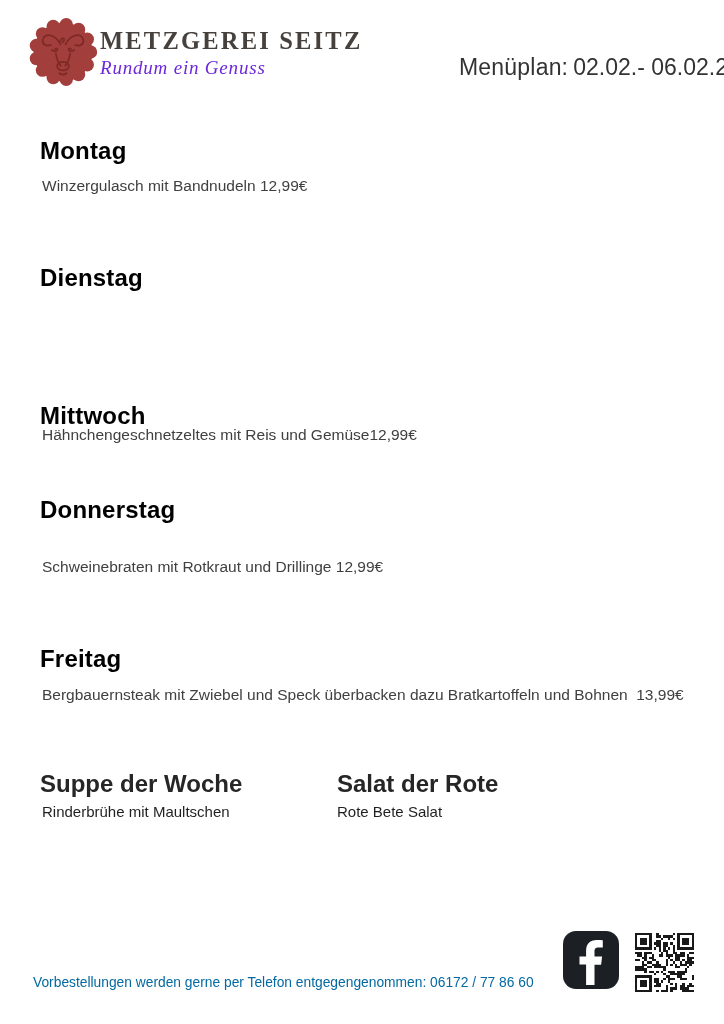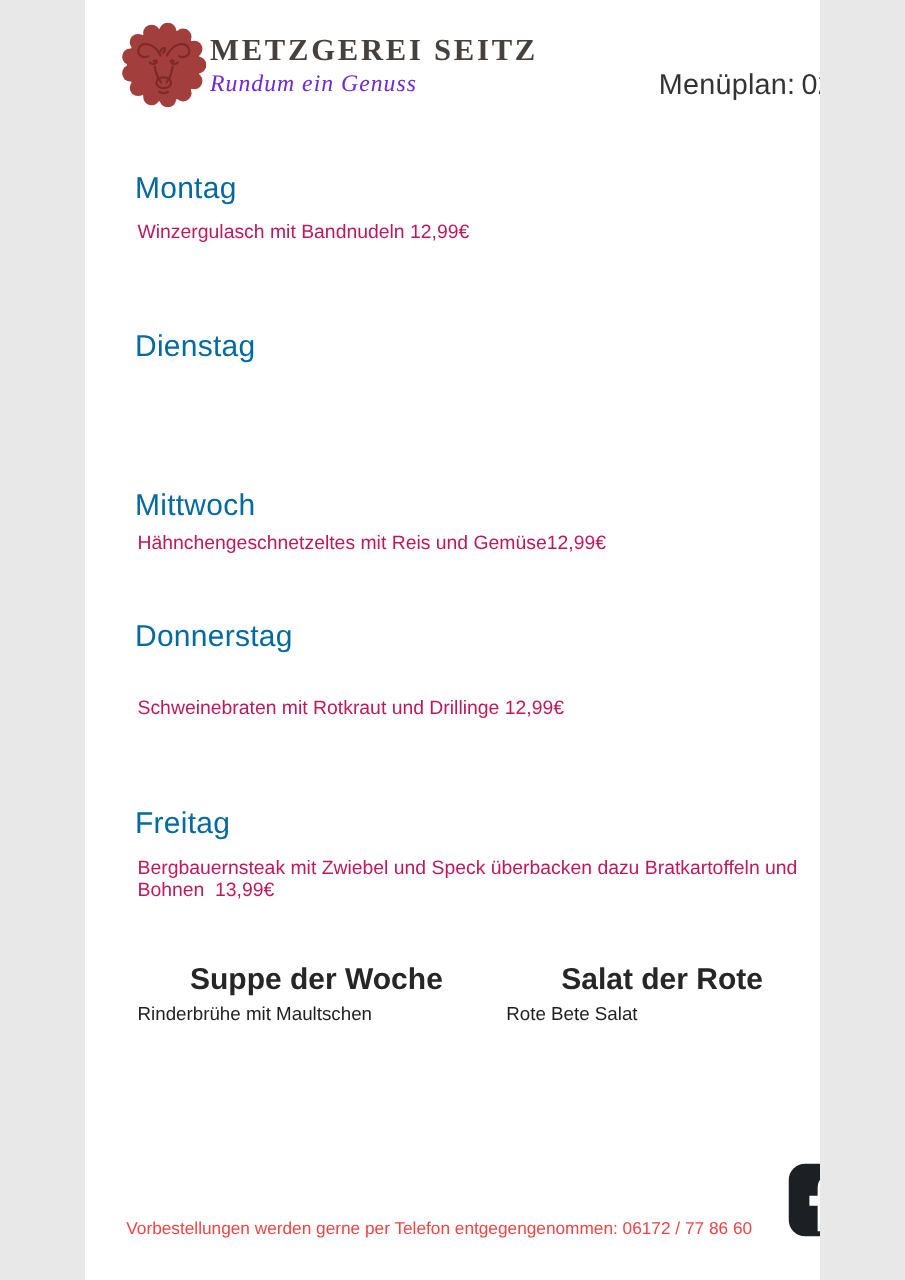--- a/index.html
+++ b/index.html
@@ -1,18 +1,18 @@
 <!DOCTYPE html>
 <html><head>
 <meta charset="utf-8">
 <style>
   html,body{margin:0;padding:0;background:#e8e8e8;}
   .page{
     position:relative;
-    width:588px;height:1024px;
+    width:724px;height:1024px;
     margin:0 auto;
     background:#ffffff;
     font-family:"Liberation Sans", sans-serif;
     overflow:hidden;
   }
   
   .seal{position:absolute;left:29px;top:18px;width:68px;height:68px;}
   .brand-text{position:absolute;left:100px;top:27px;}
   .brand-name{
     font-family:"Liberation Serif", serif;
@@ -25,48 +25,48 @@
     color:#6d28d9;margin-top:2px;white-space:nowrap;
   }
   .menuplan{
     position:absolute;left:459px;top:54px;
     font-size:23px;color:#333;white-space:nowrap;
   }
   .menuplan .label{letter-spacing:0.2px;margin-right:5px;}
   
   .day-heading{
     position:absolute;left:40px;
-    font-size:24px;font-weight:normal;color:#0369a1;
+    font-size:24px;font-weight:bold;color:#000000;
     letter-spacing:0.2px;white-space:nowrap;
   }
   .dish{
     position:absolute;left:42px;
-    font-size:15.5px;color:#be185d;
+    font-size:15.5px;color:#404040;
     white-space:pre-wrap;
   }
   .d0h{top:137px}.d0d{top:177px}
   .d1h{top:264px}.d1d{top:303px}
-  .d2h{top:391px}.d2d{top:426px}
+  .d2h{top:402px}.d2d{top:426px}
   .d3h{top:496px}.d3d{top:558px}
   .d4h{top:645px}.d4d{top:686px}
   
   .weekly-title{
     position:absolute;top:770px;
-    font-size:24px;font-weight:bold;color:#262626;white-space:nowrap;margin-left:44px;
+    font-size:24px;font-weight:bold;color:#262626;white-space:nowrap;
   }
   .weekly-item{
     position:absolute;top:803px;
     font-size:15px;color:#1f1f1f;white-space:nowrap;
   }
   .soup-title{left:40px}.soup-item{left:42px}
   .salad-title{left:337px}.salad-item{left:337px}
   
   .preorder-note{
     position:absolute;left:33px;top:975px;
-    font-size:13.8px;color:#ef4444;white-space:nowrap;
+    font-size:13.8px;color:#0369a1;white-space:nowrap;
   }
   .fb{
     position:absolute;left:563px;top:931px;width:56px;height:58px;
     border-radius:13px;display:flex;align-items:center;justify-content:center;
   }
   .fb svg{width:56px;height:58px;display:block;}
   .qr{position:absolute;left:635px;top:933px;width:59px;height:59px;}
   .qr svg{width:59px;height:59px;display:block;shape-rendering:crispEdges;}
 </style>
 </head>

